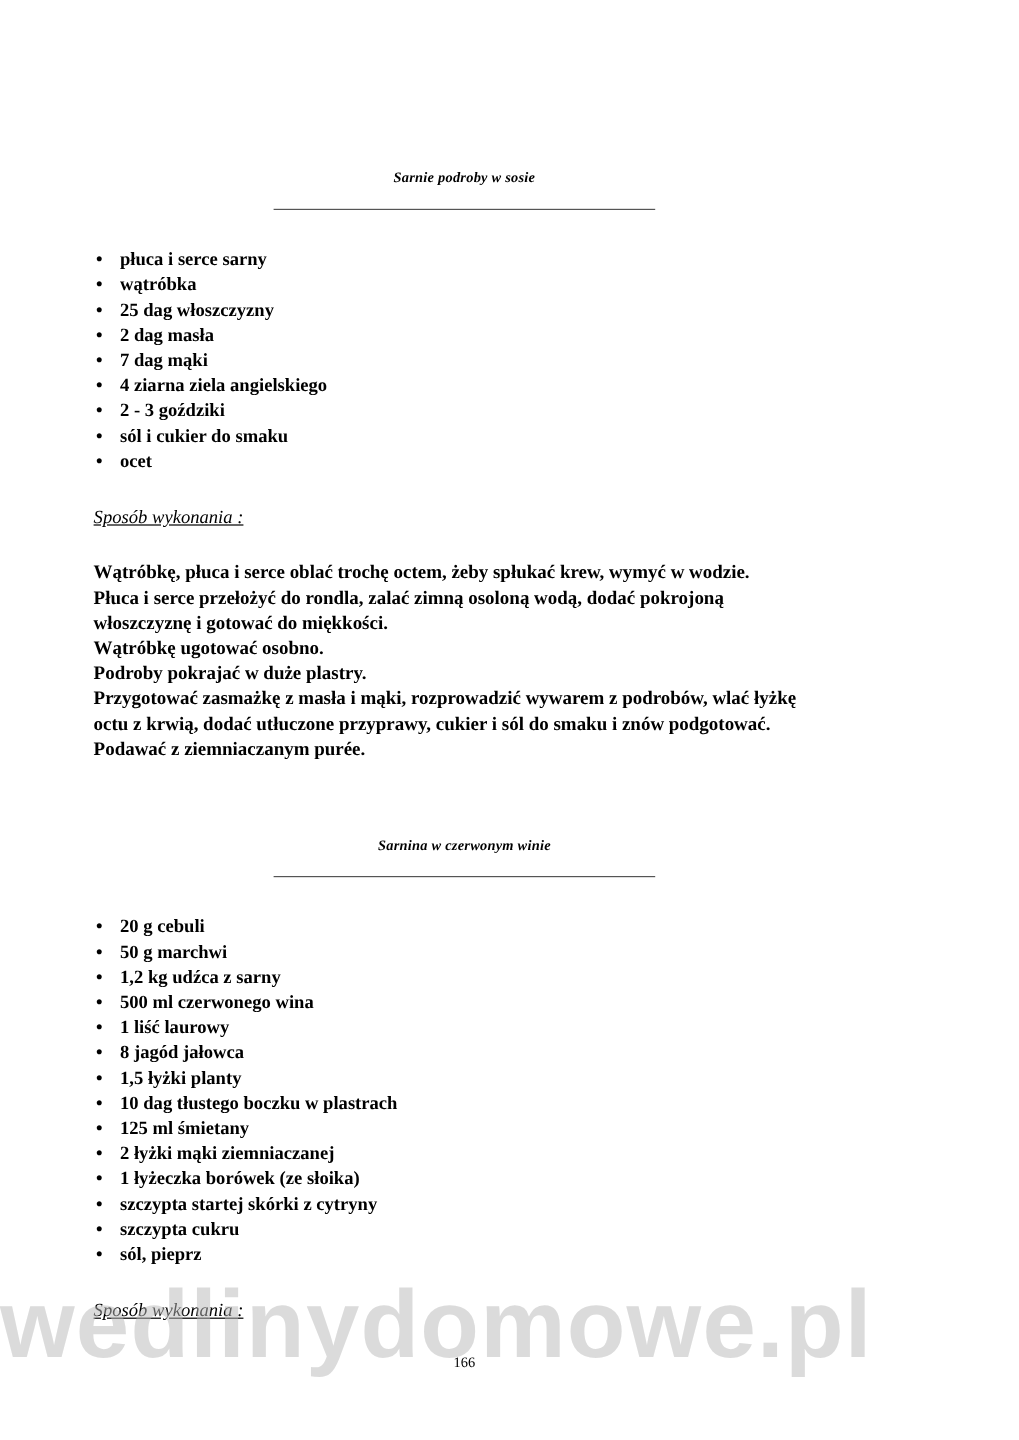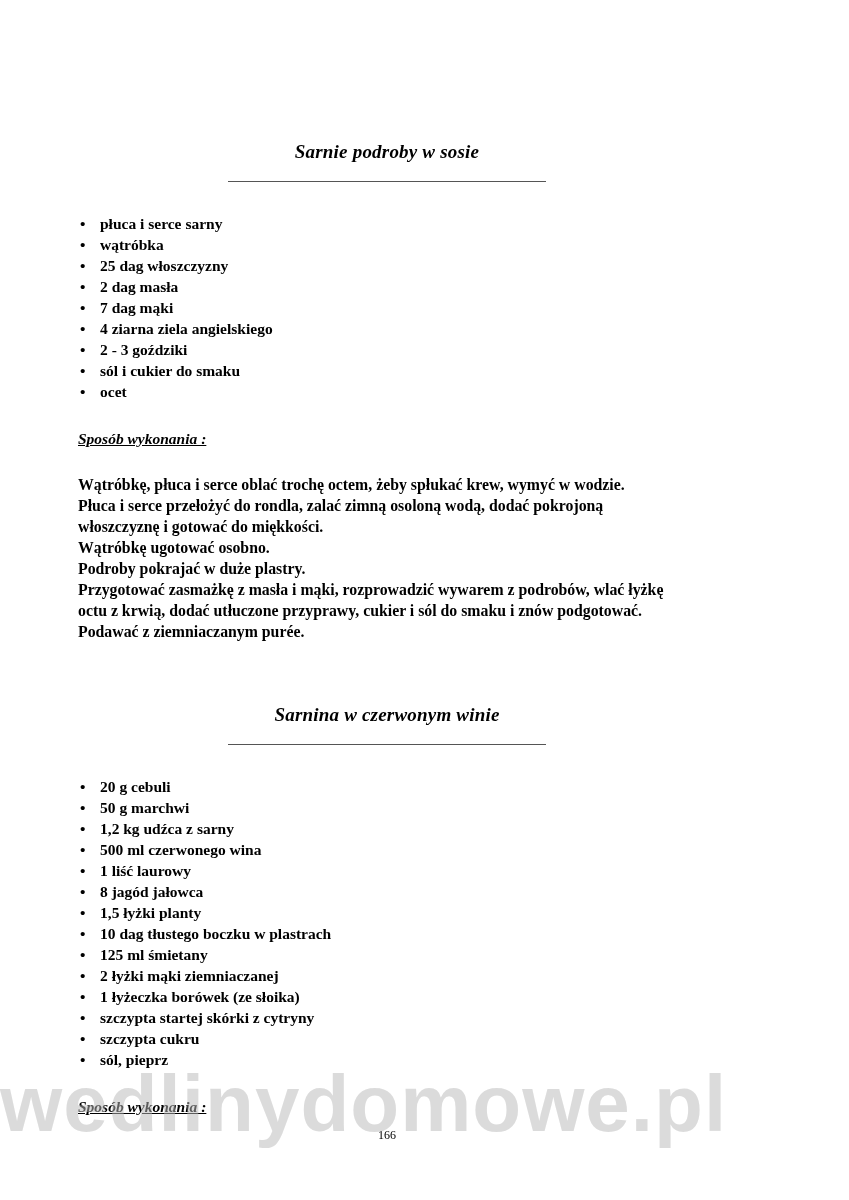--- a/index.html
+++ b/index.html
@@ -15,21 +15,21 @@
     font-family: "Liberation Serif", serif;
     color: #000000;
   }
   .content {
     position: absolute;
     left: 62px;
     top: 0;
     width: 650px;
   }
   .recipe-title {
-    font-size: 19px;
+    font-size: 12px;
     font-weight: bold;
     font-style: italic;
     text-align: center;
     margin: 0;
     letter-spacing: 0.2px;
   }
   .recipe-1 .recipe-title { margin-top: 141px; }
   .recipe-2 .recipe-title { margin-top: 62px; }
   .title-rule {
     width: 318px;
@@ -54,21 +54,21 @@
     content: "\2022";
     position: absolute;
     left: 2px;
     top: 0;
     font-size: 15.5px;
   }
   .method-label {
     display: inline-block;
     margin: 28px 0 0 16px;
     font-size: 15.5px;
-    font-weight: bold;
+    font-weight: normal;
     font-style: italic;
     text-decoration: underline;
   }
   .method-text {
     margin-top: 26px;
     font-size: 15.8px;
     font-weight: bold;
     line-height: 21px;
   }
   .method-line {

